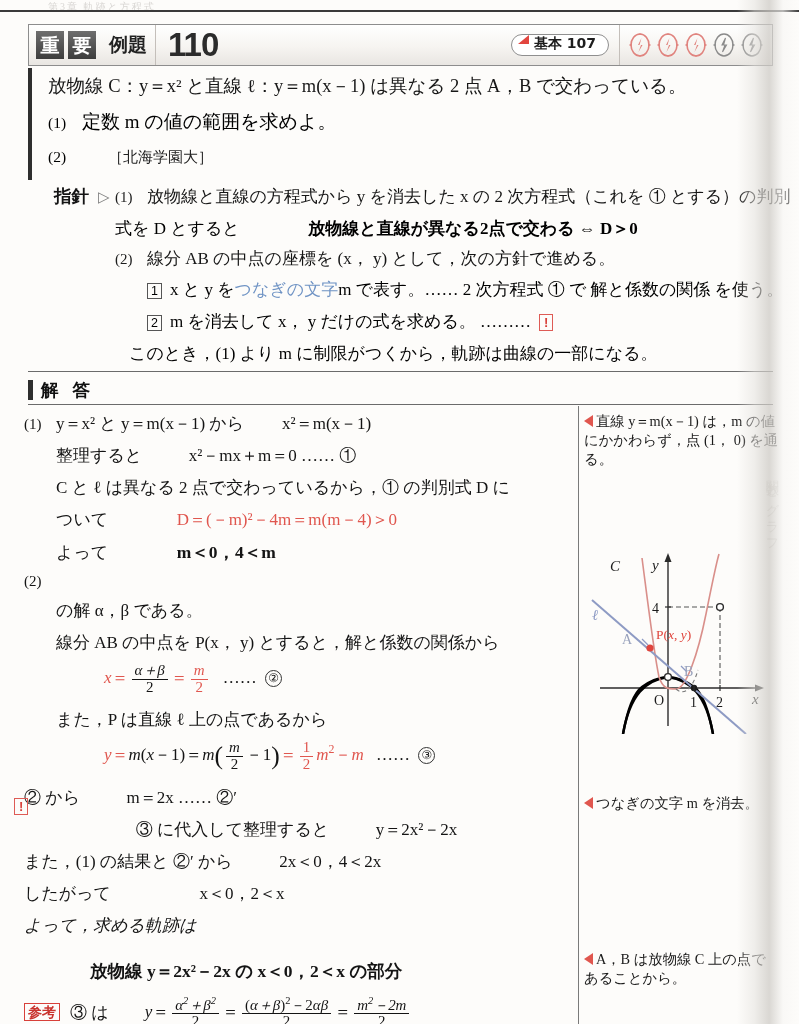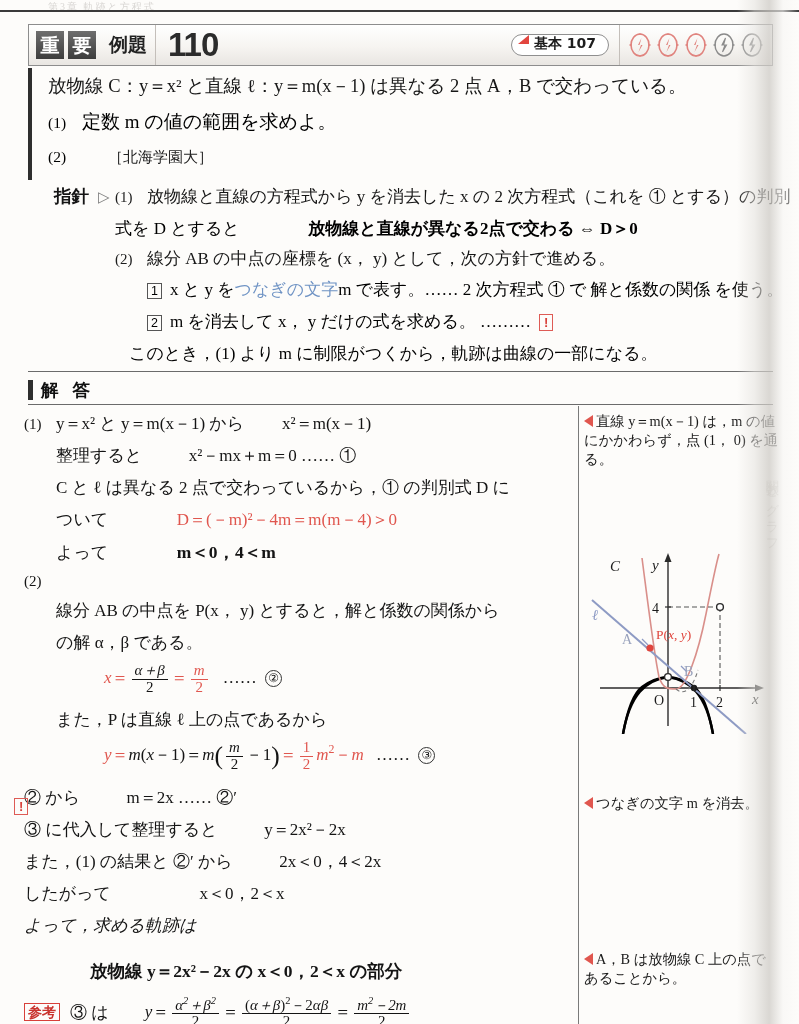--- a/index.html
+++ b/index.html
@@ -352,22 +352,22 @@
 
     <div class="sol-ind">
       <span>よって</span>
       <span class="gap-l"></span>
       <span class="bold-eq">m＜0，4＜m</span>
     </div>
 
     <div class="sol-row">
       <span class="sol-no">(2)</span>
     </div>
+    <div class="sol-ind">の解 α，β である。</div>
     <div class="sol-ind">線分 AB の中点を P(x， y) とすると，解と係数の関係から</div>
-    <div class="sol-ind">の解 α，β である。</div>
 
     <div class="sol-ind2" style="margin-bottom:13px;">
       <span class="red it">x</span><span class="red">＝</span><span class="frac"><span class="num it">α＋β</span><span class="den">2</span></span><span class="red">＝</span><span class="frac red"><span class="num it">m</span><span class="den">2</span></span>
       <span style="margin-left:8px;">……</span>
       <span class="circ" style="margin-left:4px;">②</span>
     </div>
 
     <div class="sol-ind">また，P は直線 ℓ 上の点であるから</div>
 
     <div class="sol-ind2" style="margin-bottom:13px;">
@@ -375,21 +375,21 @@
       <span style="margin-left:8px;">……</span>
       <span class="circ" style="margin-left:4px;">③</span>
     </div>
 
     <div style="margin-bottom:9px;">
       <span>② から</span>
       <span class="gap"></span>
       <span>m＝2x …… ②′</span>
     </div>
 
-    <div style="margin-bottom:9px;">
+    <div style="margin-bottom:9px;text-align:center;">
       <span>③ に代入して整理すると</span>
       <span class="gap"></span>
       <span>y＝2x²－2x</span>
     </div>
 
     <div style="margin-bottom:9px;">
       <span>また，(1) の結果と ②′ から</span>
       <span class="gap"></span>
       <span>2x＜0，4＜2x</span>
     </div>

